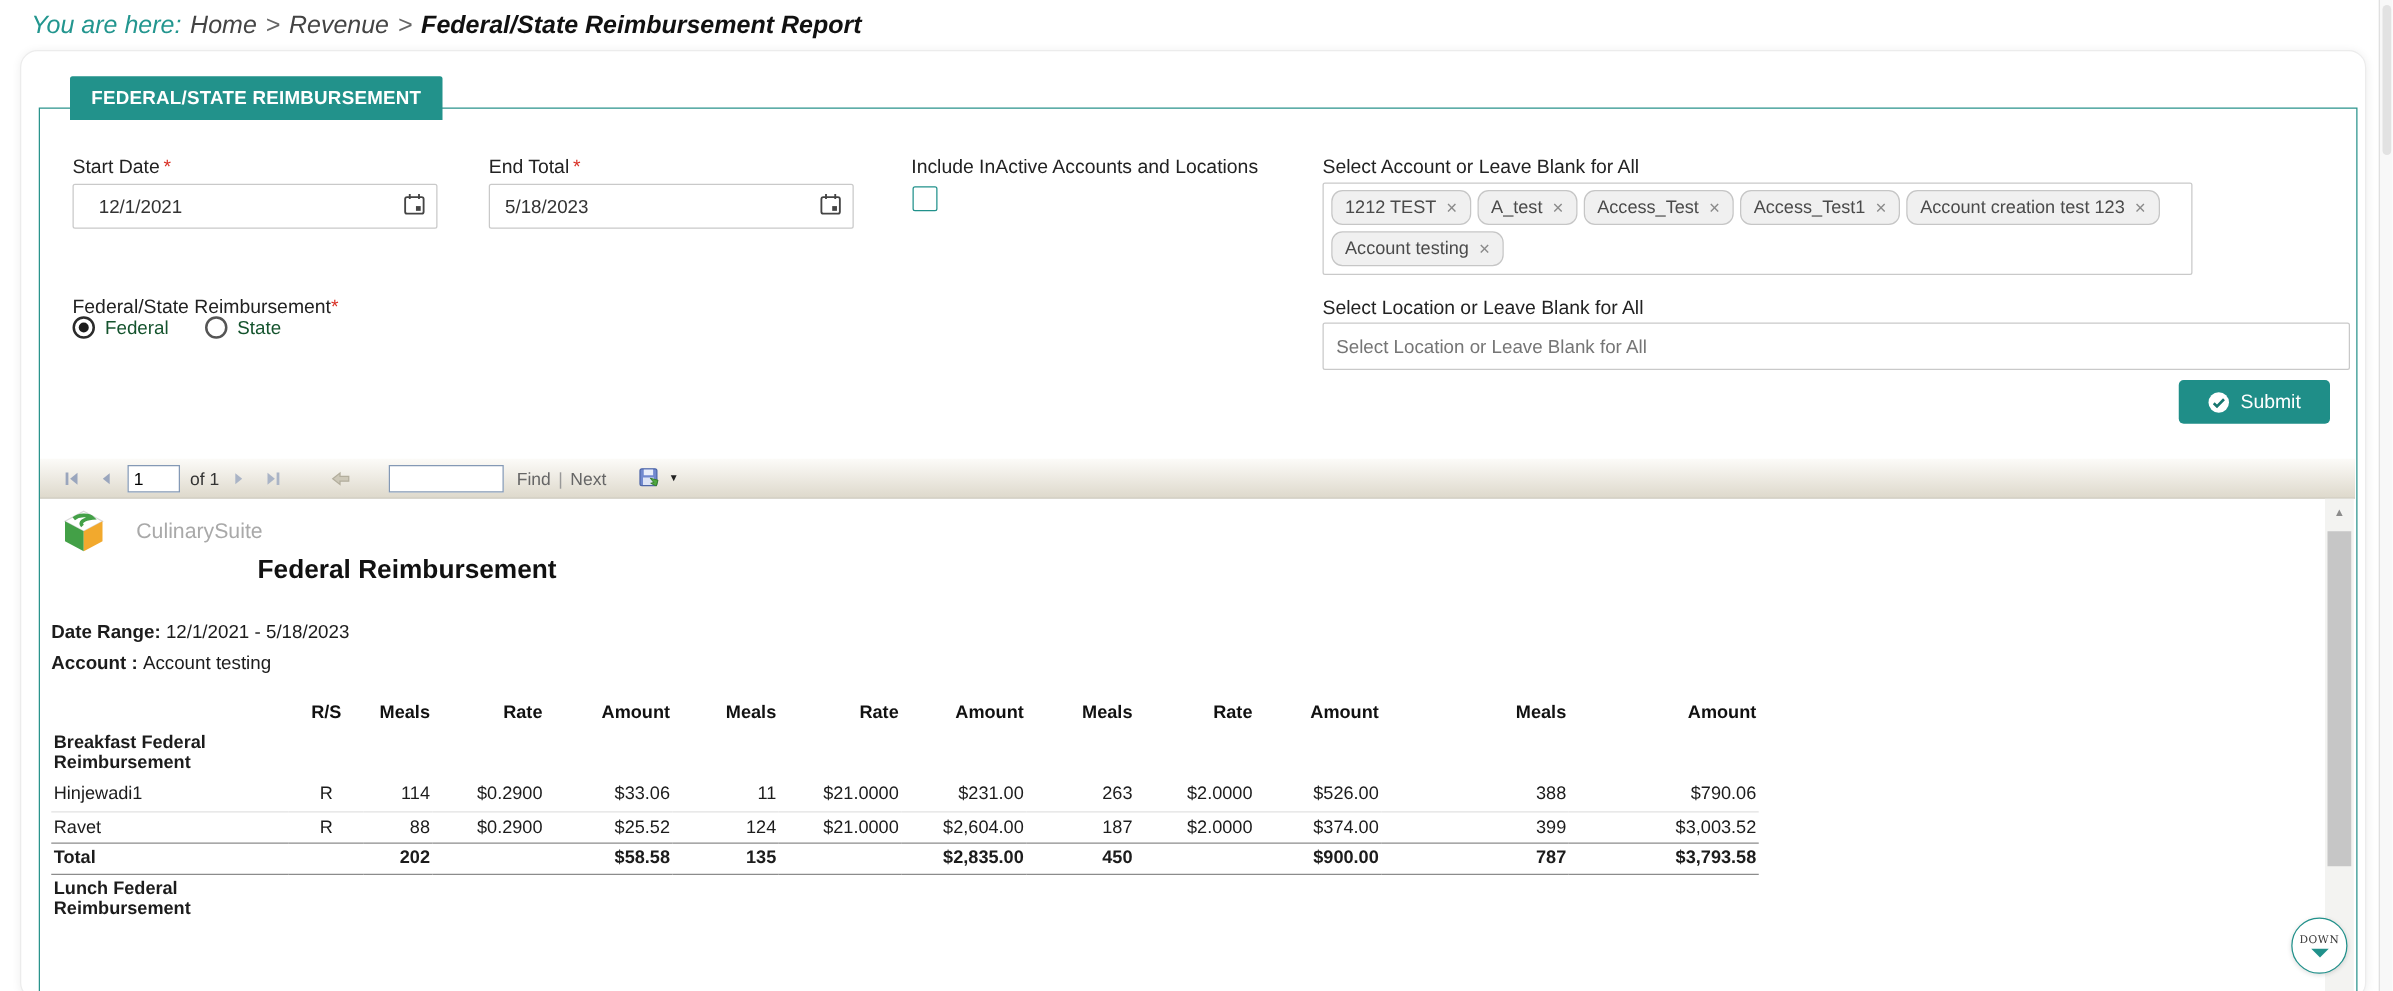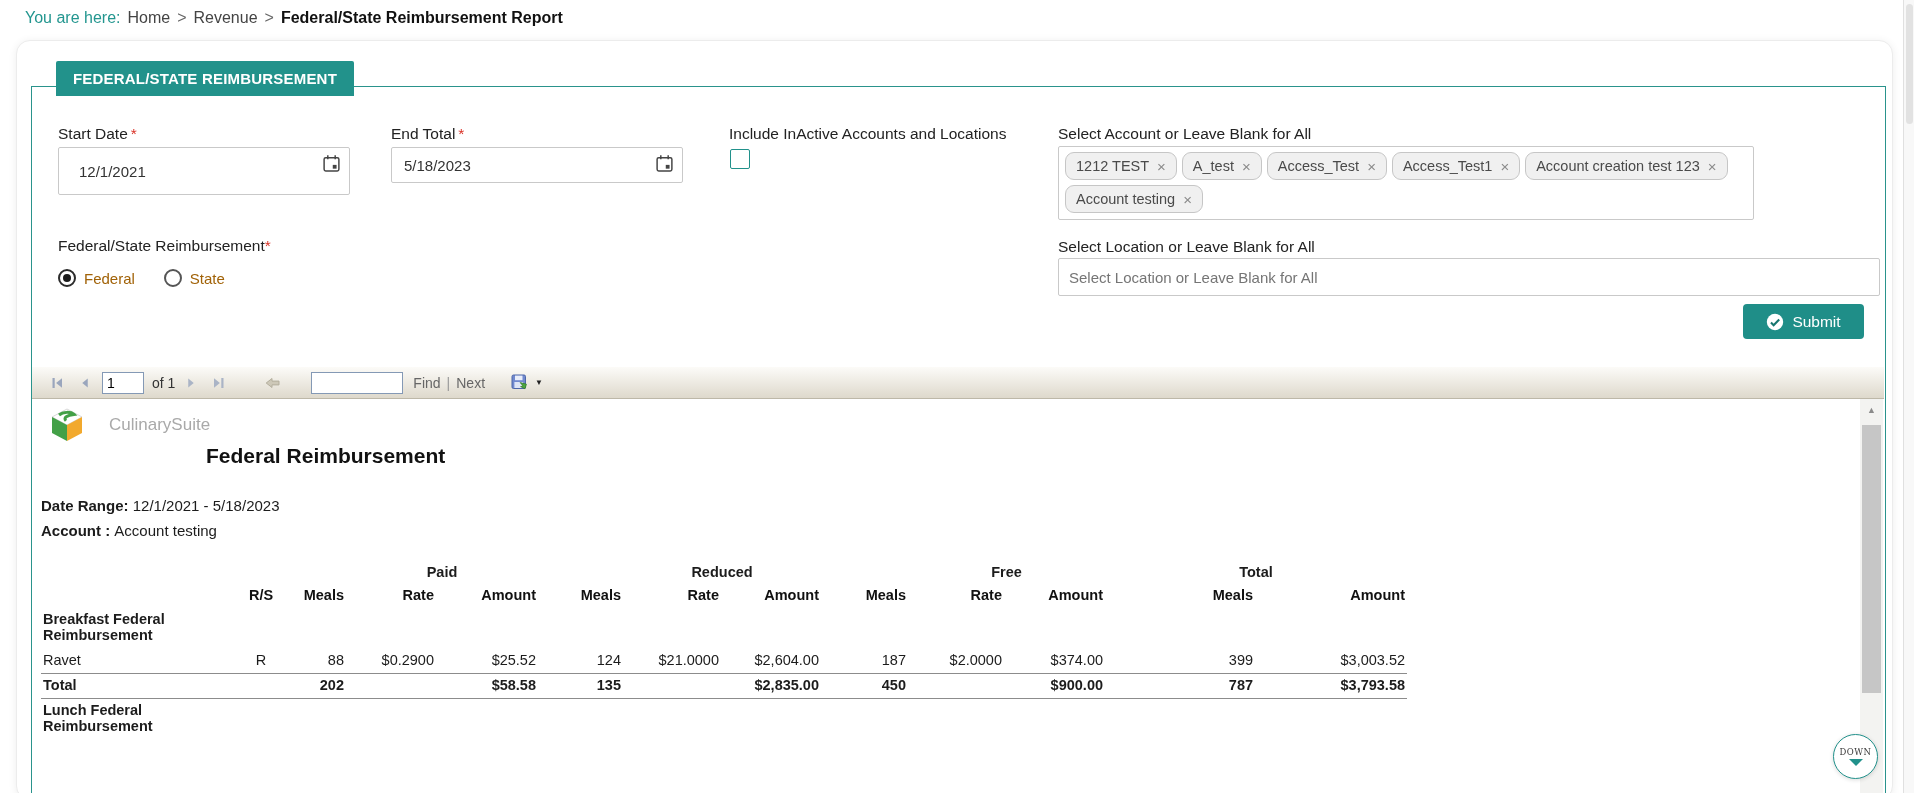--- a/index.html
+++ b/index.html
@@ -1,20 +1,20 @@
 <!DOCTYPE html>
 <html><head>
 <meta charset="utf-8">
 <style>
   * { margin:0; padding:0; box-sizing:border-box; }
   html,body { width:1914px; height:793px; overflow:hidden; background:#fff;
     font-family:"Liberation Sans", sans-serif; color:#333; }
 
   
-  .breadcrumb { position:absolute; left:25px; top:9px; font-size:16px; display:flex; gap:7px; align-items:baseline; }
+  .breadcrumb { position:absolute; left:25px; top:9px; font-size:20px; display:flex; gap:7px; align-items:baseline;font-style:italic; }
   .bc-prefix { color:#23968f; }
   .bc-item { color:#444; cursor:pointer; }
   .bc-sep { color:#666; }
   .bc-current { color:#111; font-weight:bold; }
 
   
   .card { position:absolute; left:16px; top:40px; width:1877px; height:760px;
     background:#fff; border:1px solid #ececec; border-radius:14px;
     box-shadow:0 1px 8px rgba(0,0,0,.07); overflow:hidden; }
   .panel-border { position:absolute; left:14px; top:45px; width:1855px; height:714px;
@@ -34,21 +34,21 @@
     border:1.6px solid #21918b; border-radius:2px; background:#fff; cursor:pointer; }
 
   .acct-box { position:absolute; left:1041px; top:105px; width:696px; height:74px;
     border:1px solid #c9c9c9; border-radius:2px; background:#fff; padding:5px 6px;
     display:flex; flex-wrap:wrap; gap:5px; align-content:flex-start; }
   .tag { display:inline-flex; align-items:center; gap:8px; height:28px;
     background:#f0f0f0; border:1px solid #c6c6c6; border-radius:9px;
     padding:0 10px; font-size:14.5px; color:#4a4a4a; cursor:default; }
   .tag .x { color:#8a8a8a; font-size:15px; cursor:pointer; line-height:1; }
 
-  .radio-row { position:absolute; left:41px; top:228px; display:flex; gap:29px; font-size:15px; color:#a16207; }
+  .radio-row { position:absolute; left:41px; top:212px; display:flex; gap:29px; font-size:15px; color:#14532d; }
   .radio-opt { display:flex; align-items:center; gap:8px; cursor:pointer; }
   .radio { width:18px; height:18px; border-radius:50%; border:2px solid #555; background:#fff; position:relative; }
   .radio.sel { border-color:#2b2b2b; }
   .radio.sel::after { content:""; position:absolute; left:3px; top:3px; width:8px; height:8px;
     border-radius:50%; background:#1c1c1c; }
 
   .submit-btn { position:absolute; left:1726px; top:263px; width:121px; height:35px;
     background:#1f8e88; border:none; border-radius:4px; color:#fff; font-size:15.5px;
     font-family:"Liberation Sans", sans-serif; display:flex; align-items:center; justify-content:center;
     gap:8px; cursor:pointer; }
@@ -120,21 +120,21 @@
   <span class="bc-current">Federal/State Reimbursement Report</span>
 </div>
 
 <div class="card">
   <div class="panel-border"></div>
   <div class="panel-tab">FEDERAL/STATE REIMBURSEMENT</div>
 
   <div class="flabel" style="left:41px; top:84px;">
     <span>Start Date</span><span class="req">*</span>
   </div>
-  <input class="tb" style="left: 41px; top: 106px; width: 292px; height: 48px; padding-left: 20px;" value="12/1/2021">
+  <input class="tb" style="left: 41px; top: 106px; width: 292px; height: 36px; padding-left: 20px;" value="12/1/2021">
   <button class="cal-btn" style="left:303px; top:113px;">
     <svg width="19" height="19" viewBox="0 0 18 18">
         <rect x="2" y="3.5" width="14" height="12.5" rx="1.5" fill="none" stroke="#444" stroke-width="1.4"></rect>
         <line x1="5.5" y1="1.2" x2="5.5" y2="5" stroke="#444" stroke-width="1.4"></line>
         <line x1="12.5" y1="1.2" x2="12.5" y2="5" stroke="#444" stroke-width="1.4"></line>
         <rect x="10.2" y="10.3" width="3.6" height="3.6" fill="#444"></rect>
       </svg>
   </button>
 
   <div class="flabel" style="left:374px; top:84px;">
@@ -286,50 +286,54 @@
             <col style="width:85px">
             <col style="width:98px">
             <col style="width:100px">
           <col style="width:87px">
             <col style="width:96px">
             <col style="width:101px">
             <col style="width:150px">
           <col style="width:152px">
         </colgroup>
         <tbody>
-            <tr class="hdr1">
-          <td></td>
-              <td></td>
-              <td></td>
-          <td colspan="2">Paid</td>
-          <td></td>
-          <td colspan="2">Reduced</td>
-          <td></td>
-          <td colspan="2">Free</td>
-          <td colspan="2">Total</td>
-        </tr>
         <tr class="hdr2">
           <th class="l"></th>
           <th class="c">R/S</th>
           <th class="r">Meals</th>
           <th class="r">Rate</th>
           <th class="r">Amount</th>
           <th class="r">Meals</th>
           <th class="r">Rate</th>
           <th class="r">Amount</th>
           <th class="r">Meals</th>
           <th class="r">Rate</th>
           <th class="r">Amount</th>
           <th class="r">Meals</th>
           <th class="r">Amount</th>
         </tr>
         <tr class="grp">
           <td class="l">Breakfast Federal Reimbursement</td>
           <td colspan="12"></td>
         </tr>
+        <tr class="d1">
+          <td class="l">Hinjewadi1</td>
+          <td class="c">R</td>
+          <td class="r">114</td>
+          <td class="r">$0.2900</td>
+          <td class="r">$33.06</td>
+          <td class="r">11</td>
+          <td class="r">$21.0000</td>
+          <td class="r">$231.00</td>
+          <td class="r">263</td>
+          <td class="r">$2.0000</td>
+          <td class="r">$526.00</td>
+          <td class="r">388</td>
+          <td class="r">$790.06</td>
+        </tr>
         <tr class="d2">
           <td class="l">Ravet</td>
           <td class="c">R</td>
           <td class="r">88</td>
           <td class="r">$0.2900</td>
           <td class="r">$25.52</td>
           <td class="r">124</td>
           <td class="r">$21.0000</td>
           <td class="r">$2,604.00</td>
           <td class="r">187</td>

